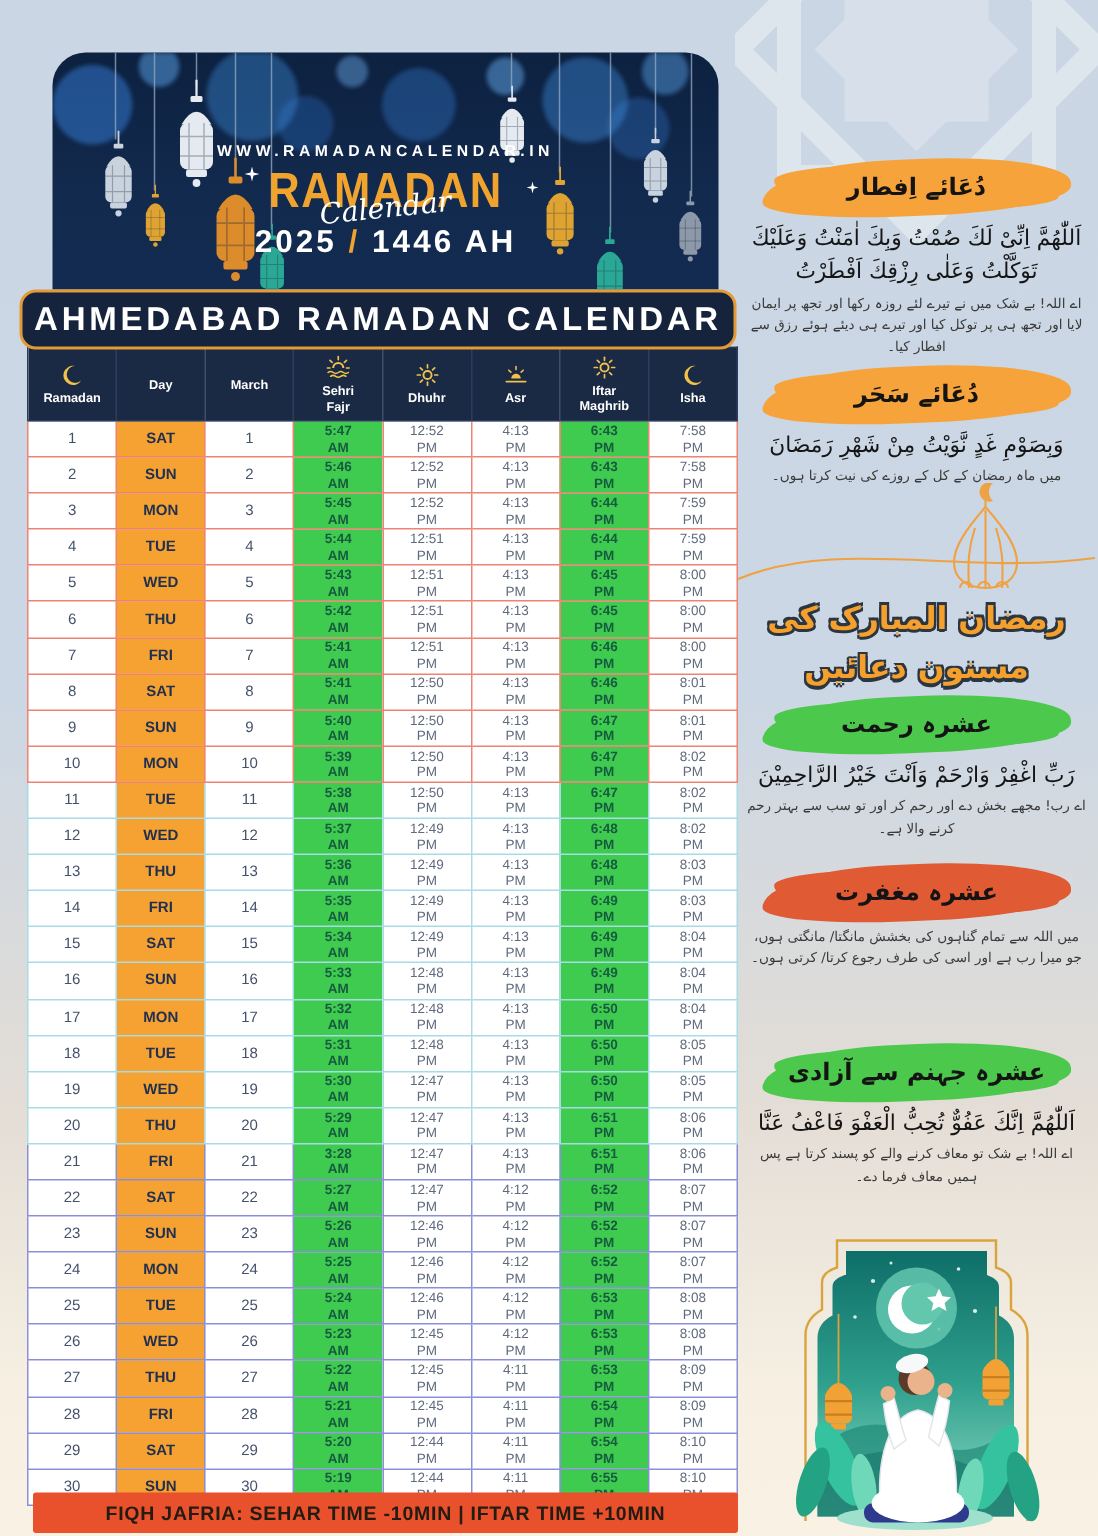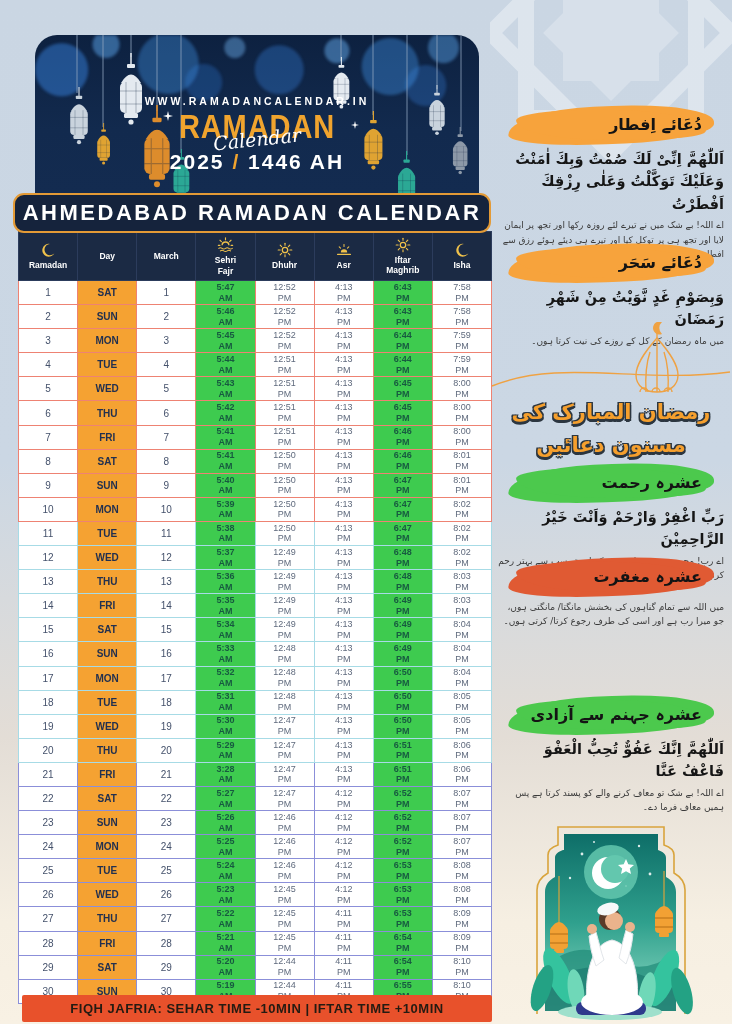--- a/index.html
+++ b/index.html
@@ -49,29 +49,29 @@
   td.c-day{background:#f5a232;color:#22304f;font-weight:bold;font-size:10px;}
   td.c-time{background:#fff;font-size:9px;color:#5f6a7d;line-height:1.2;}
   td.c-green{background:#3ecb4f;color:#175a40;font-weight:bold;font-size:9px;line-height:1.2;}
   
   .fiqh-bar{position:absolute;left:22px;top:995px;width:470px;height:27px;background:#e8512b;
     display:flex;align-items:center;justify-content:center;border-radius:2px;z-index:3;}
   .fiqh-bar span{color:#241b12;font-weight:800;font-size:13px;letter-spacing:.5px;}
   
   .side{position:absolute;left:490px;top:0;width:242px;height:1024px;}
   .ornament{position:absolute;left:0;top:-6px;width:242px;height:230px;}
-  .sec{position:absolute;left:8px;width:226px;}
+  .sec{position:absolute;left:8px;width:226px;text-align:center;}
   .brush{position:relative;height:34px;margin:0 22px 6px 22px;}
   .brush::before{content:"";position:absolute;inset:-2px -12px;background:var(--bc,#f7a33c);
     border-radius:46% 54% 48% 52% / 72% 58% 46% 38%;transform:rotate(-2.5deg);}
   .brush::after{content:"";position:absolute;inset:2px -4px;background:var(--bc,#f7a33c);
     border-radius:55% 45% 60% 40% / 45% 65% 40% 60%;transform:rotate(1.5deg);}
   .brush span{position:relative;z-index:2;display:block;line-height:34px;color:#141414;
     font-weight:bold;font-size:16px;font-family:"DejaVu Sans",sans-serif;direction:rtl;}
-  .arabic{direction:rtl;font-family:"DejaVu Sans",sans-serif;font-weight:bold;color:#151515;
+  .arabic{direction:rtl;font-family:"DejaVu Sans",sans-serif;font-weight:normal;color:#151515;
     font-size:14.5px;line-height:1.55;margin-top:4px;}
   .urdu{direction:rtl;font-family:"DejaVu Sans",sans-serif;color:#3a3a3a;font-size:9px;line-height:1.6;margin-top:3px;}
   .main-title{position:absolute;left:0;width:242px;text-align:center;direction:rtl;
     font-family:"DejaVu Sans",sans-serif;font-weight:800;font-size:21px;line-height:1.55;color:#f59f2d;
     text-shadow:-1.5px -1.5px 0 #2c3640,1.5px -1.5px 0 #2c3640,-1.5px 1.5px 0 #2c3640,1.5px 1.5px 0 #2c3640,0 2.5px 0 #2c3640;}
   .dome-art{position:absolute;left:0;top:322px;width:242px;height:78px;}
   .pray-art{position:absolute;left:14px;top:816px;width:214px;height:204px;}
 </style>
 </head>
 <body>
@@ -1040,21 +1040,21 @@
     </div>
 
     <div class="sec" style="top:466px">
       <div class="brush" style="--bc: #4cc94d;">
         <span>عشرہ رحمت</span>
         </div>
       <div class="arabic">رَبِّ اغْفِرْ وَارْحَمْ وَاَنْتَ خَيْرُ الرَّاحِمِيْنَ</div>
       <div class="urdu">اے رب! مجھے بخش دے اور رحم کر اور تو سب سے بہتر رحم کرنے والا ہے۔</div>
     </div>
 
-    <div class="sec" style="top:560px">
+    <div class="sec" style="top:578px">
       <div class="brush" style="--bc: #e05a33;">
         <span>عشرہ مغفرت</span>
         </div>
       <div class="urdu">میں اللہ سے تمام گناہوں کی بخشش مانگتا/ مانگتی ہوں، جو میرا رب ہے اور اسی کی طرف رجوع کرتا/ کرتی ہوں۔</div>
     </div>
 
     <div class="sec" style="top:698px">
       <div class="brush" style="--bc: #4cc94d;">
         <span>عشرہ جہنم سے آزادی</span>
         </div>

